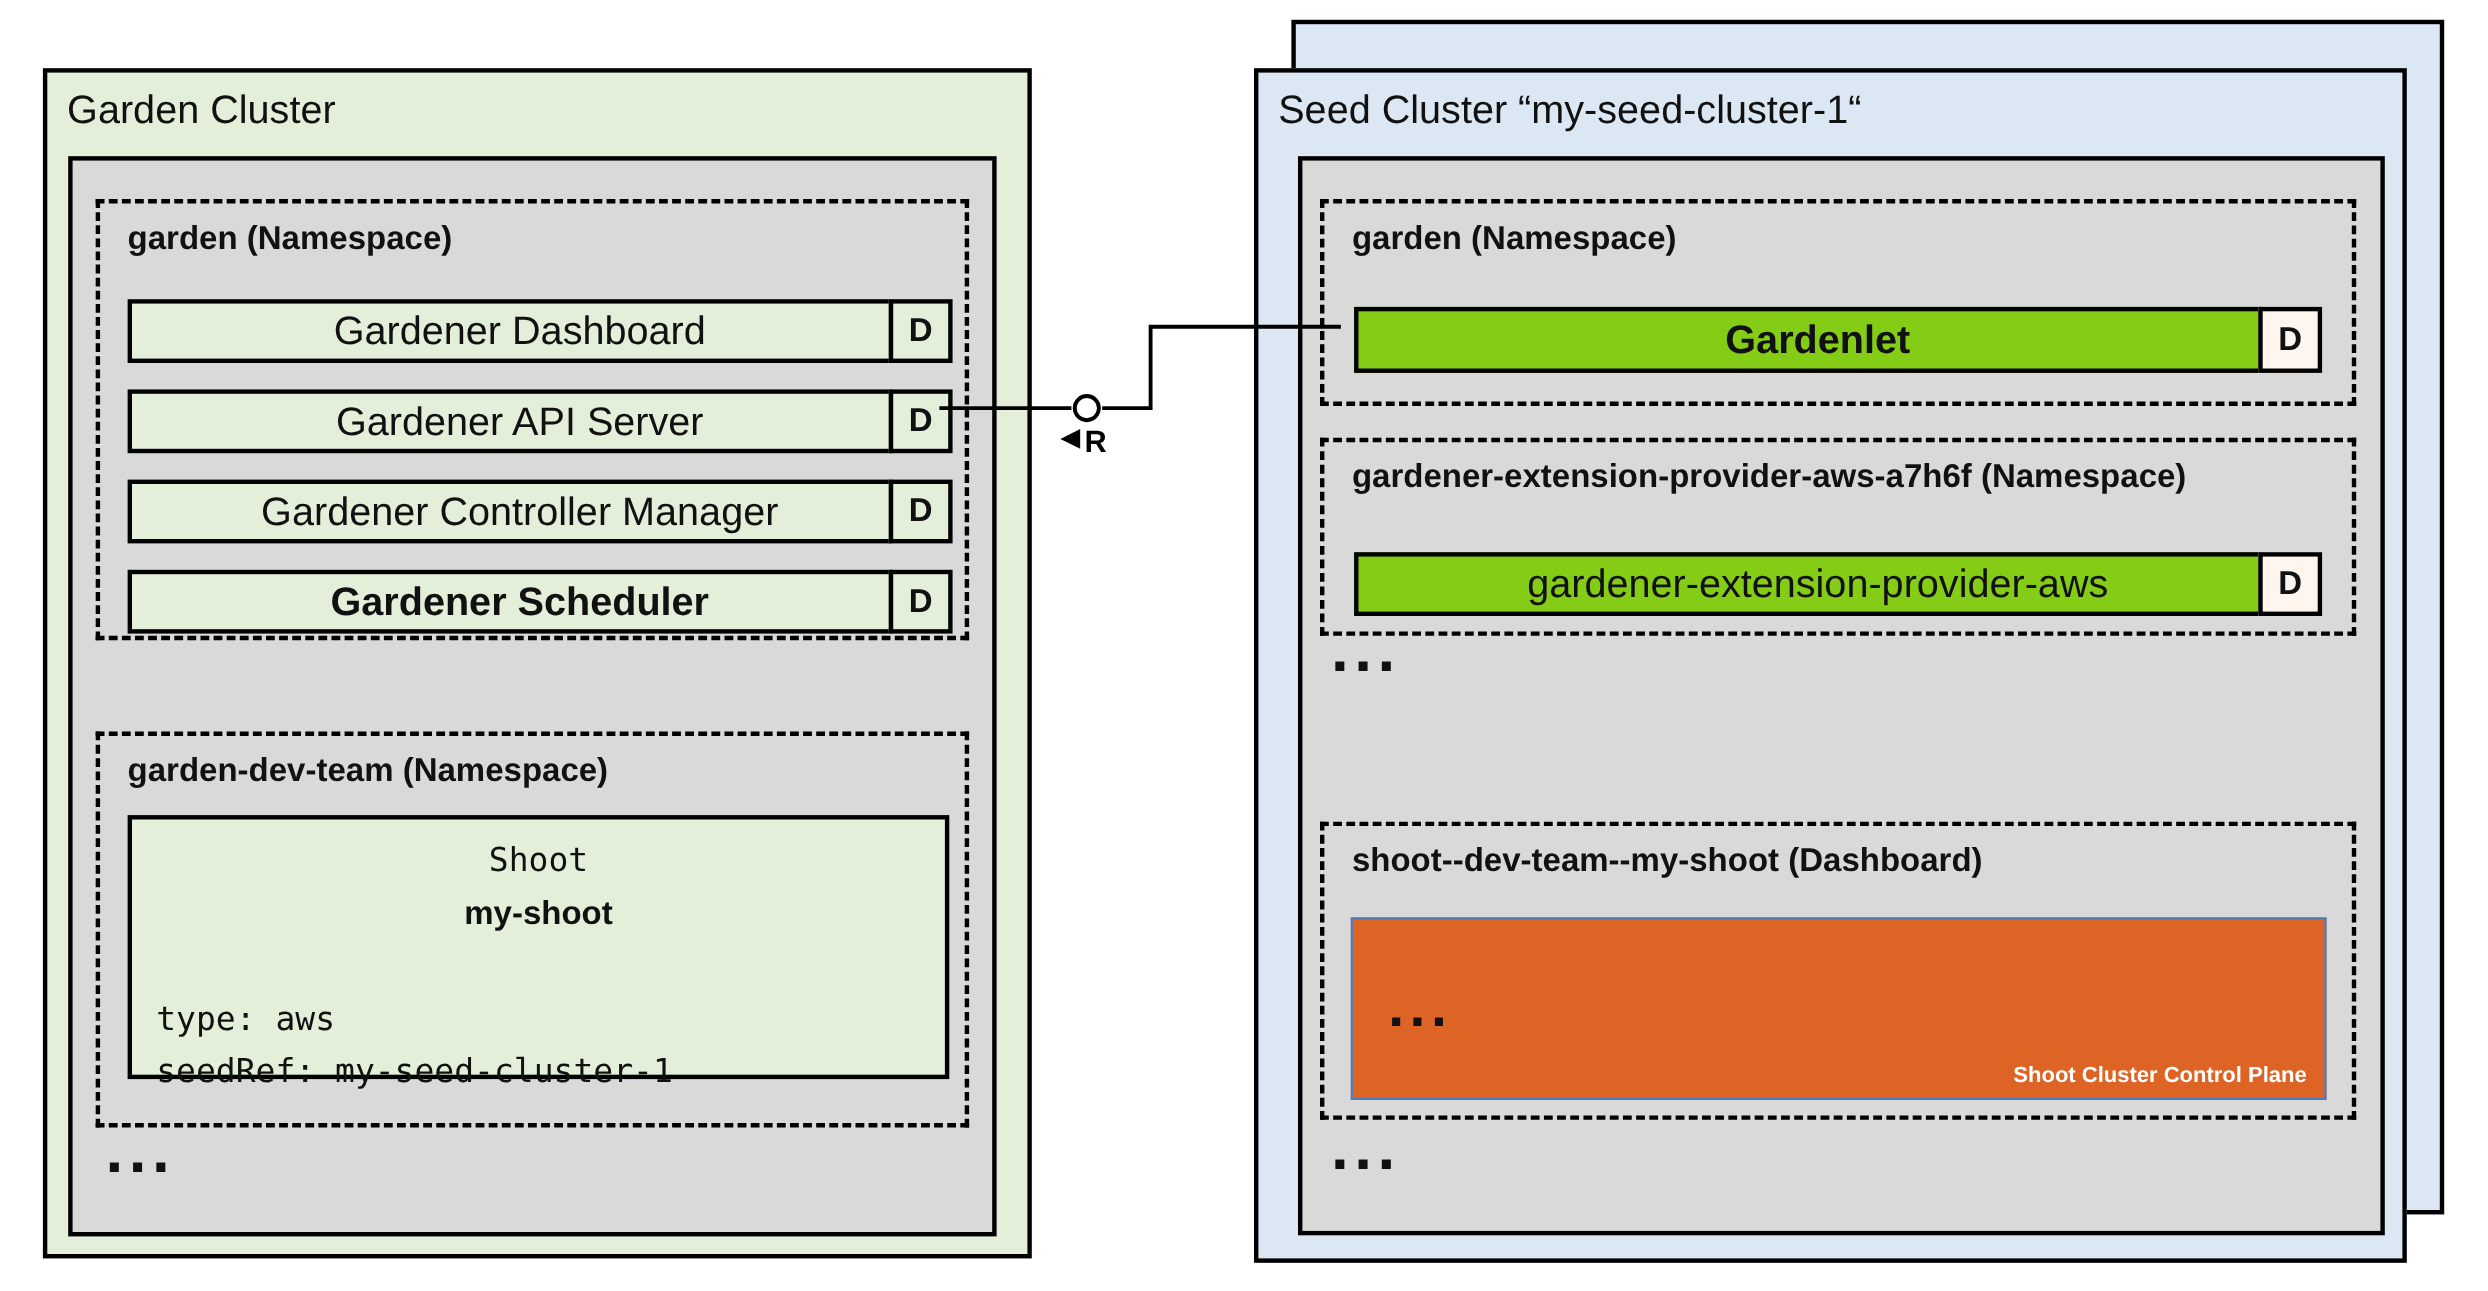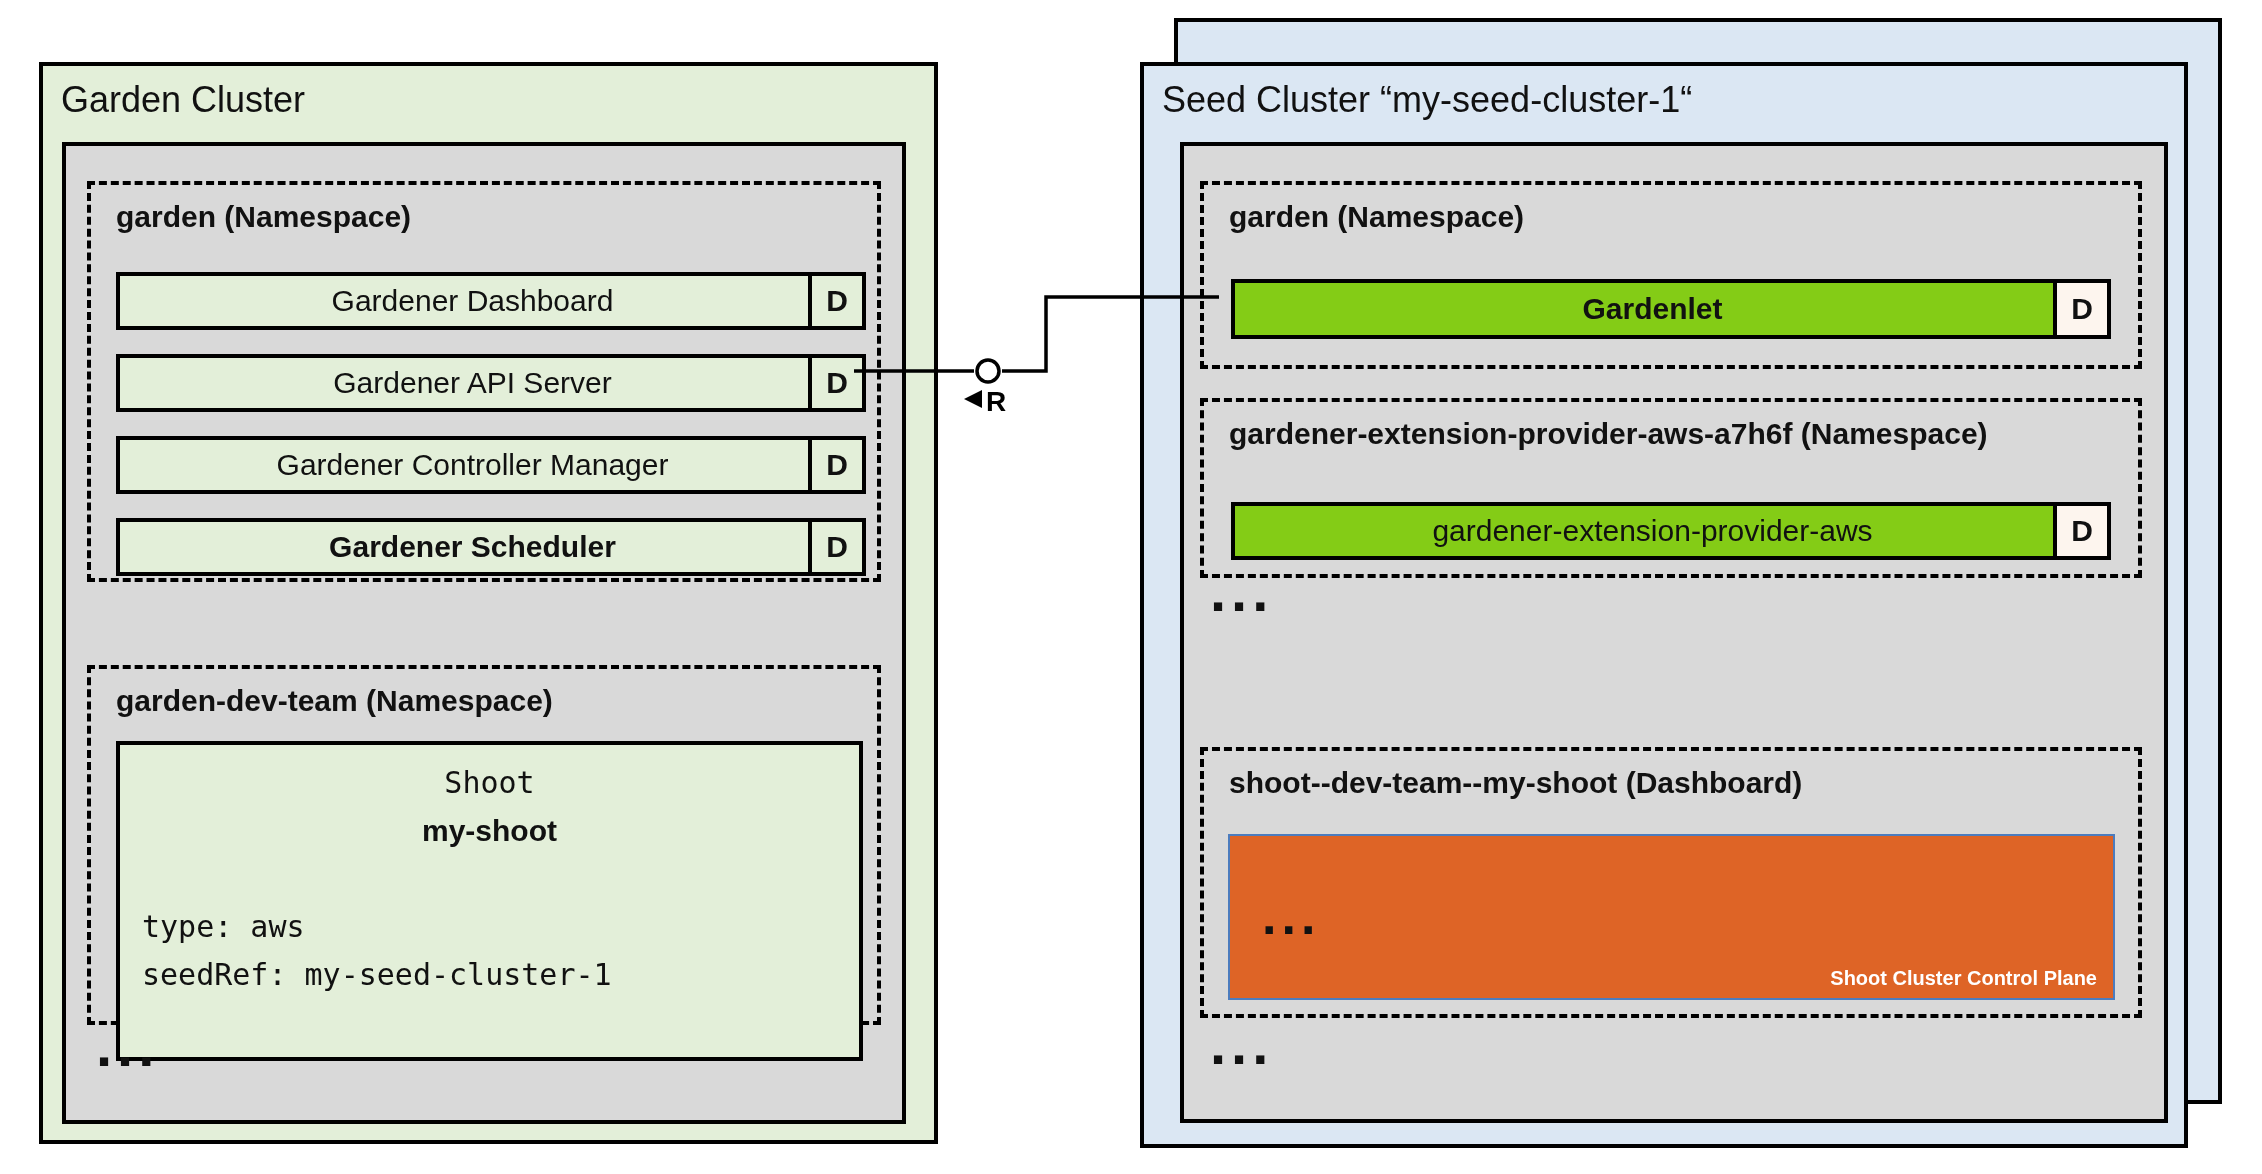--- a/index.html
+++ b/index.html
@@ -23,35 +23,35 @@
   .ns-garden-left { left:21px; top:35px; width:794px; height:401px; }
   .ns-devteam     { left:21px; top:519px; width:794px; height:360px; }
 
   
   .ns-garden-right { left:16px; top:35px;  width:942px; height:188px; }
   .ns-extension    { left:16px; top:252px; width:942px; height:180px; }
   .ns-shoot        { left:16px; top:601px; width:942px; height:271px; }
 
   .bar { position:absolute; display:flex; height:58px; }
   .bar-main { flex:1; display:flex; align-items:center; justify-content:center;
-              border:4px solid #000; box-sizing:border-box; font-size:30px;padding-left:17px; }
+              border:4px solid #000; box-sizing:border-box; font-size:36px;padding-left:17px; }
   .bar-badge { width:58px; display:flex; align-items:center; justify-content:center;
                border:4px solid #000; box-sizing:border-box; margin-left:-4px;
                font-size:30px; font-weight:bold; }
   .bar-green .bar-main, .bar-green .bar-badge { background:#e3efd9; }
   .bar-orange .bar-main { background:#84cc16; }
   .bar-orange .bar-badge { background:#fdf5ee; }
   .bold { font-weight:bold; }
 
   .bar-l { left:25px; width:750px; }
   .bar-l1 { top:87px; }  .bar-l2 { top:169px; }  .bar-l3 { top:251px; }  .bar-l4 { top:333px; }
   .bar-gardenlet { left:27px; top:94px; width:880px; height:60px; }
   .bar-ext       { left:27px; top:100px; width:880px; height:58px;justify-content:center; }
 
-  .shoot-card { position:absolute; left:25px; top:72px; width:747px; height:320px;
+  .shoot-card { position:absolute; left:25px; top:72px; width:747px; height:240px;
                 background:#e3efd9; border:4px solid #000; box-sizing:border-box;
                 font-family:"DejaVu Sans Mono",monospace; font-size:30px; line-height:48px;
                 padding-top:14px; }
   .shoot-line { height:48px; white-space:pre; }
   .center { text-align:center; }
   .shoot-name { font-family:"Liberation Sans",sans-serif; font-weight:bold; }
   .spec { padding-left:22px; }
 
   .dots { position:absolute; font-weight:bold; font-size:58px; letter-spacing:5px; line-height:40px; }
   .dots-garden-bottom { left:30px; top:880px; }

